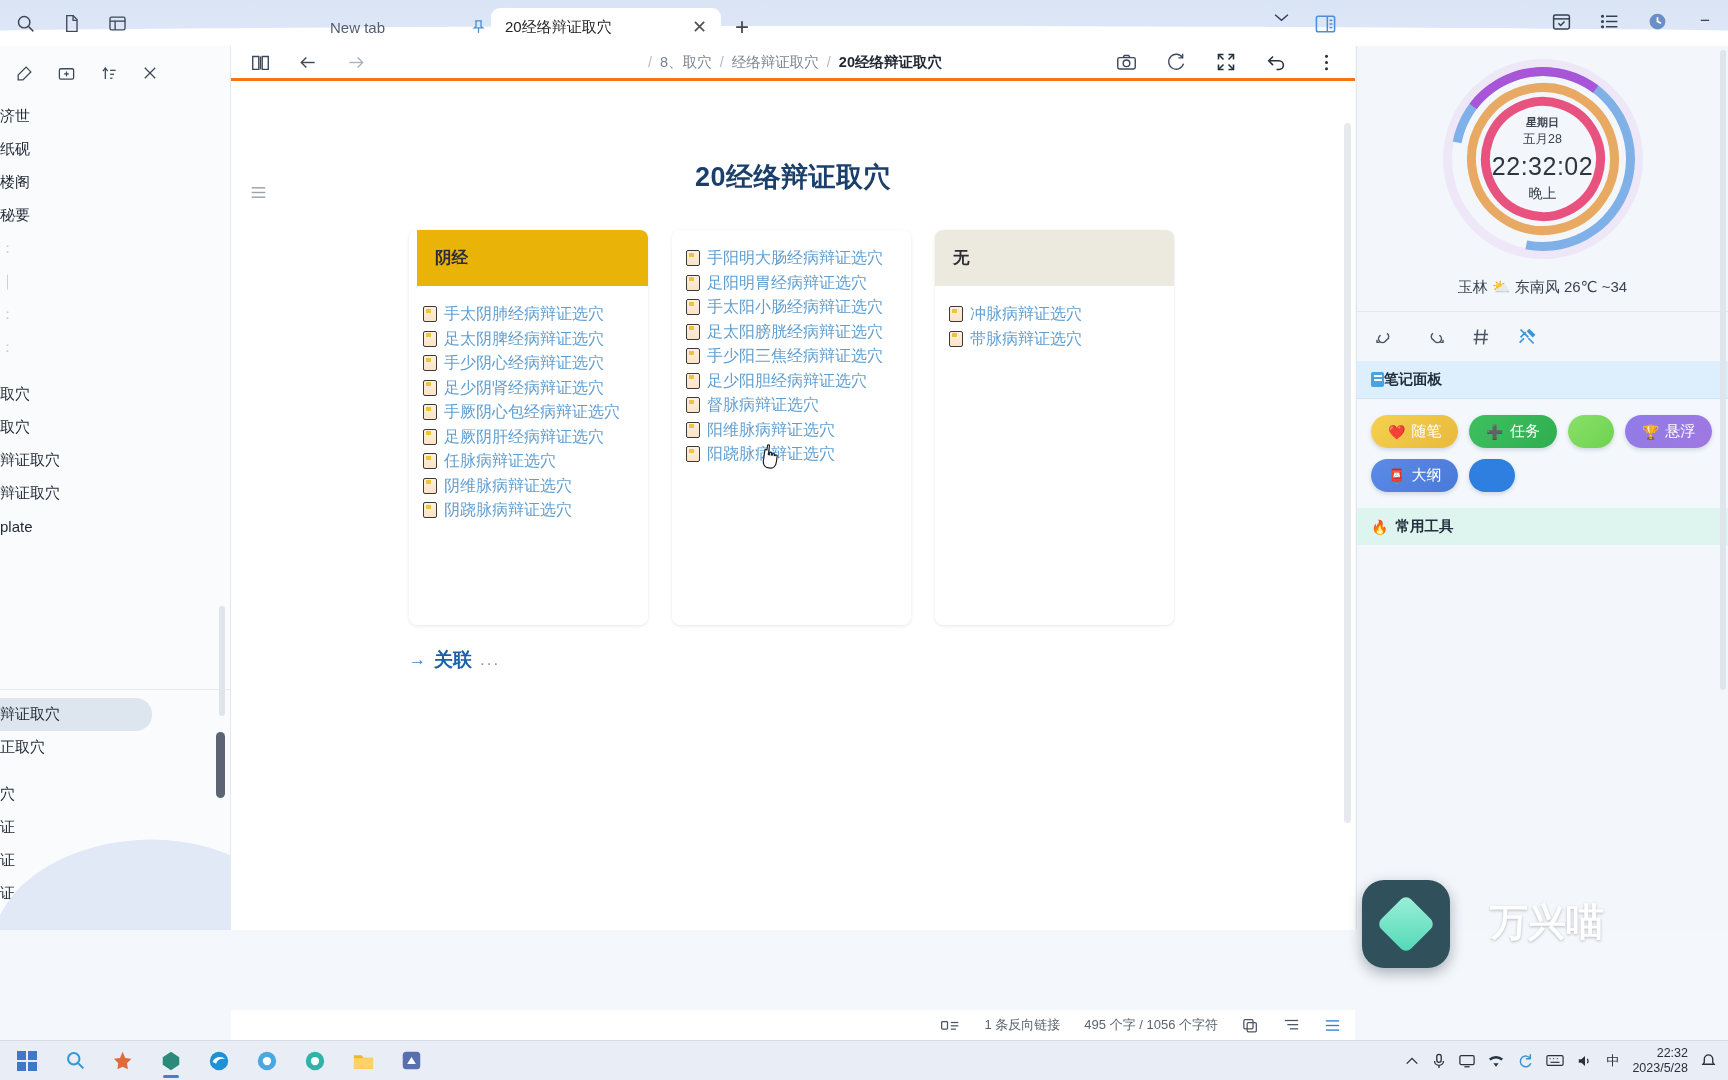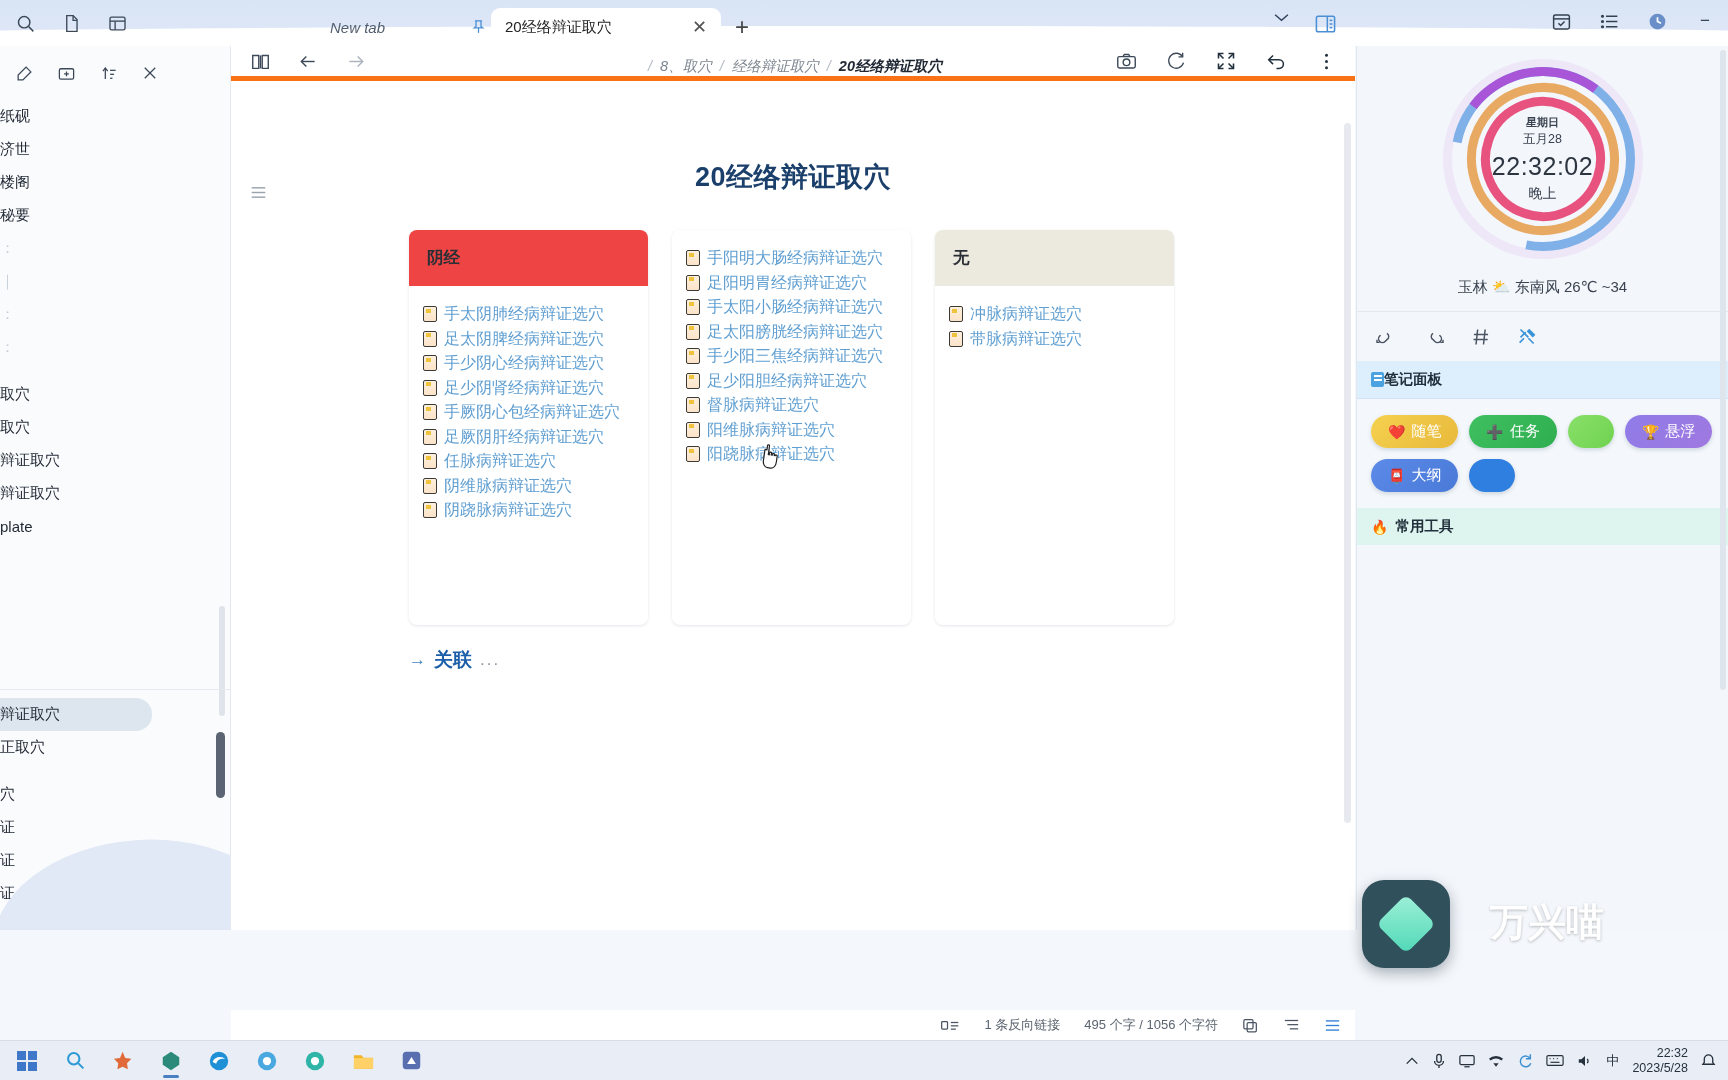--- a/index.html
+++ b/index.html
@@ -26,21 +26,21 @@
   .tb-left-icons {
     position: absolute; left: 10px; top: 8px; display: flex; gap: 16px; align-items: center;
   }
   .ticon { width: 30px; height: 30px; display: flex; align-items: center; justify-content: center;
            color: #3c4858; }
   .tabstrip { position: absolute; left: 245px; top: 0; height: 46px; display: flex; align-items: flex-end; }
   .tab {
     height: 38px; display: flex; align-items: center; gap: 8px; padding: 0 16px;
     font-size: 15px; color: #525f70; position: relative;
   }
-  .tab.inactive { width: 225px; justify-content: center; font-style: italic; }
+  .tab.inactive { width: 225px; justify-content: center; }
   .tab.active {
     background: #fff; border-radius: 9px 9px 0 0; width: 230px;
     color: #222; justify-content: space-between; padding: 0 14px;
   }
   .tab .tlabel { white-space: nowrap; overflow: hidden; text-overflow: ellipsis; }
   .tab .tclose { font-size: 18px; color: #555; line-height: 1; }
   .pin-icon { color: #4b8fd6; font-size: 17px; }
   .newtab-plus { font-size: 24px; color: #444; margin-left: 14px; margin-bottom: 5px; font-weight: 300; }
   .tb-right { position: absolute; right: 8px; top: 6px; display: flex; align-items: center; gap: 18px; }
   .tb-right .ticon { color: #33414f; }
@@ -77,22 +77,22 @@
     background: #e1e8f6; border-radius: 60% 60% 0 0 / 100% 100% 0 0;
     transform: rotate(-4deg);
   }
 
   
   .doc-wrap {
     position: absolute; left: 231px; top: 46px; width: 1124px; height: 884px;
     background: #fff;
   }
   .doc-toolbar {
-    height: 35px; border-bottom: 5px solid #f97316; display: flex; align-items: flex-end;
-    padding: 0 14px; position: relative; font-style: italic;
+    height: 35px; border-bottom: 3px solid #f97316; display: flex; align-items: center;
+    padding: 0 14px; position: relative;
   }
   .dt-left { display: flex; align-items: center; gap: 18px; color: #3c4858; }
   .breadcrumb {
     position: absolute; left: 0; right: 0; text-align: center; font-size: 14.5px;
     color: #7b848f; pointer-events: none;
   }
   .breadcrumb b { color: #1f2733; font-weight: 700; }
   .breadcrumb .sep { color: #b4bbc4; margin: 0 4px; }
   .dt-right { margin-left: auto; display: flex; align-items: center; gap: 20px; color: #3c4858; }
 
@@ -104,21 +104,21 @@
   .list-handle { position: absolute; left: 19px; top: 105px; color: #9aa3ad; font-size: 16px; }
 
   .columns { margin-top: 35px; display: flex; gap: 24px; padding-left: 178px; }
   .col {
     width: 239px; border-radius: 8px; overflow: hidden;
     box-shadow: 0 1px 3px rgba(30,50,80,.12);
     background: #fff; min-height: 395px;
     display: flex; flex-direction: column;
   }
   .col-head { padding: 17px 18px; font-size: 16.5px; font-weight: 700; color: #2a2f36; }
-  .col.beige .col-head { background: #ef4444; }
+  .col.beige .col-head { background: #eab308; margin-left: 8px; }
   .col.green .col-head { background: #dff0dd; }
   .col.beige2 .col-head { background: #eceade; }
   .col-body { padding: 16px 14px 18px 14px; flex: 1; }
   .nrow { display: block; margin-bottom: 1px; line-height: 23.5px; }
   .nicon {
     display: inline-block; width: 14px; height: 16px; vertical-align: -3px;
     background: linear-gradient(180deg,#fdf0dd 0%, #fbe3c8 100%);
     border: 1.4px solid #3c3a36; border-radius: 2px; position: relative; margin-right: 7px;
   }
   .nicon::before {
@@ -394,22 +394,22 @@
       </div>
       <div class="ticon">
         <svg width="18" height="18" viewBox="0 0 24 24" fill="none" stroke="#3c4858" stroke-width="1.6">
           <line x1="5" y1="5" x2="19" y2="19"></line>
             <line x1="19" y1="5" x2="5" y2="19"></line>
         </svg>
       </div>
     </div>
 
     <div class="sb-list">
+      <div class="sb-item">济世</div>
       <div class="sb-item">纸砚</div>
-      <div class="sb-item">济世</div>
       <div class="sb-item">楼阁</div>
       <div class="sb-item">秘要</div>
       <div class="sb-item faded">：</div>
       <div class="sb-item faded">｜</div>
       <div class="sb-item faded">：</div>
       <div class="sb-item faded">：</div>
       <div class="sb-gap"></div>
       <div class="sb-item">取穴</div>
       <div class="sb-item">取穴</div>
       <div class="sb-item">辩证取穴</div>

